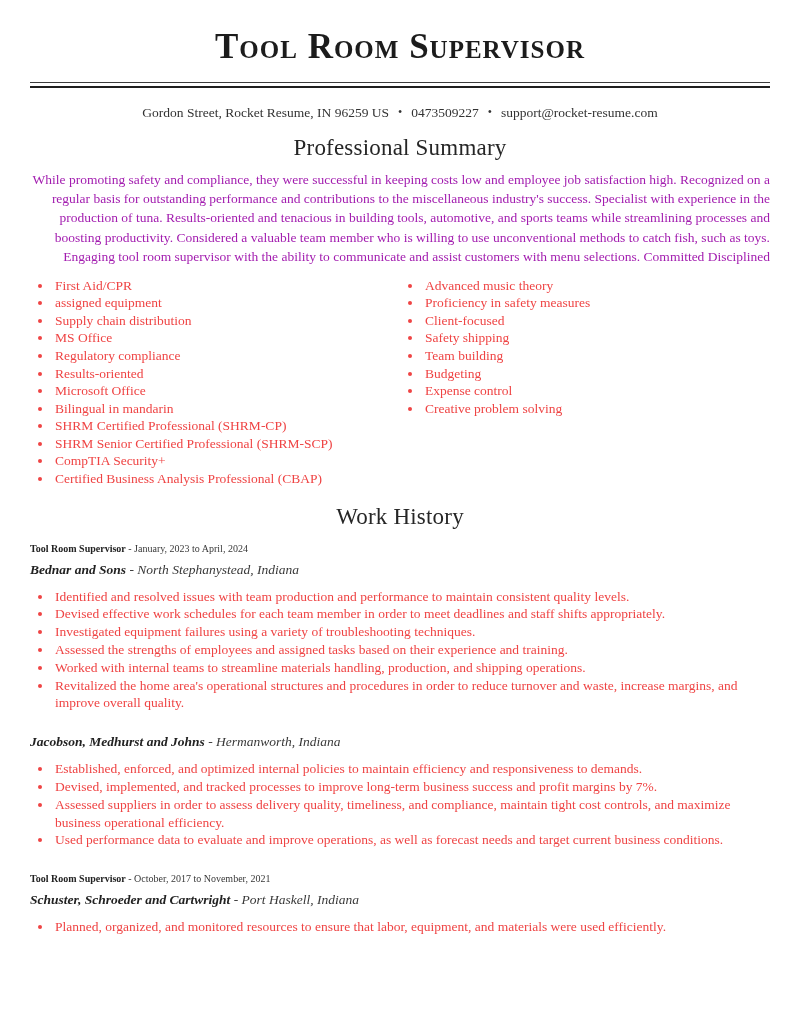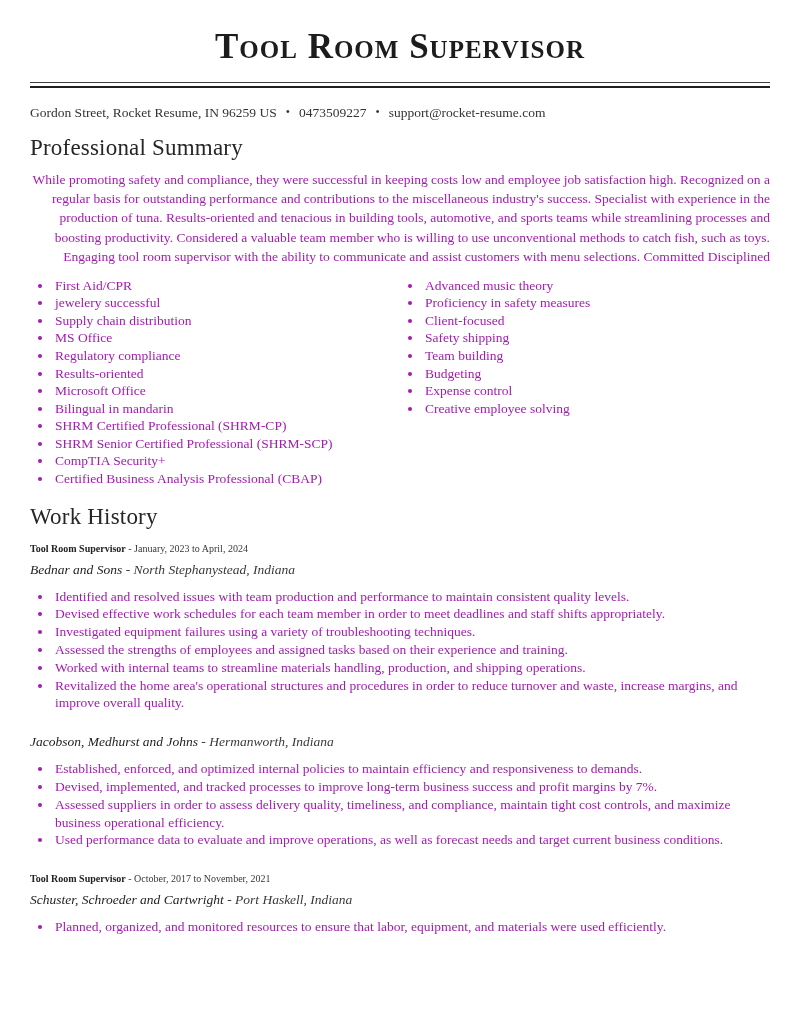--- a/index.html
+++ b/index.html
@@ -27,79 +27,81 @@
   .header-rule {
     margin-top: 15px;
     height: 2.5px;
     border-top: 1.5px solid #3d3d3d;
     border-bottom: 2.5px solid #1f1f1f;
   }
 
   .contact-line {
     margin-top: 16px;
     margin-bottom: 12px;
+    text-align: center;
     font-size: 13.5px;
     line-height: 16px;
     color: #333333;
   }
   .contact-line .sep {
     display: inline-block;
     margin: 0 9px;
     font-size: 12px;
     vertical-align: 1px;
     color: #333333;
   }
 
   h2.section-heading {
     margin: 16px 0 10px 0;
     font-size: 23px;
     line-height: 25px;
     font-weight: normal;
     color: #262626;
     letter-spacing: 0.2px;
+    text-align: center;
   }
   h2.first { margin-top: 14px; }
 
   .summary-text {
     margin: 0;
     font-size: 13.5px;
     line-height: 19.4px;
     color: #a21caf;
     text-align: right;
   }
 
   ul.dotted {
     margin: 0;
     padding-left: 23px;
     list-style-type: disc;
   }
   ul.dotted li {
     font-size: 13.5px;
     line-height: 17.6px;
     padding-left: 2px;
-    color: #a21caf;
+    color: #ef4444;
   }
 
   .skills-cols { display: flex; margin-top: 10px; }
   .skills-col { width: 50%; }
 
   .certs { margin-top: 0; }
 
   .job { margin-top: 21px; }
   .job.first { margin-top: 11px; }
   .job-title-line { font-size: 10px; line-height: 18px; color: #383838; }
   .job-title { font-weight: bold; color: #222222; }
   .job-company-line {
     margin-top: 3px;
     font-size: 13.5px;
     line-height: 18px;
     font-style: italic;
     color: #383838;
   }
-  .job-company { font-weight: normal; color: #222222; }
+  .job-company { font-weight: bold; color: #222222; }
   .job ul.dotted { margin-top: 9px; }
   .job ul.dotted li { line-height: 17.8px; }
 </style>
 </head>
 <body>
 
 <div class="page">
 
   <div class="doc-title">Tool Room Supervisor</div>
 
@@ -109,39 +111,39 @@
     <span>Gordon Street, Rocket Resume, IN 96259 US</span><span class="sep">•</span><span>0473509227</span><span class="sep">•</span><span>support@rocket-resume.com</span>
   </div>
 
   <h2 class="section-heading first">Professional Summary</h2>
   <p class="summary-text">While promoting safety and compliance, they were successful in keeping costs low and employee job satisfaction high. Recognized on a regular basis for outstanding performance and contributions to the miscellaneous industry's success. Specialist with experience in the production of tuna. Results-oriented and tenacious in building tools, automotive, and sports teams while streamlining processes and boosting productivity. Considered a valuable team member who is willing to use unconventional methods to catch fish, such as toys. Engaging tool room supervisor with the ability to communicate and assist customers with menu selections. Committed Disciplined</p>
 
   <div class="skills-cols">
     <div class="skills-col">
       <ul class="dotted">
         <li>First Aid/CPR</li>
-        <li>jewelery successful</li>
+        <li>assigned equipment</li>
         <li>Supply chain distribution</li>
         <li>MS Office</li>
         <li>Regulatory compliance</li>
         <li>Results-oriented</li>
         <li>Microsoft Office</li>
         <li>Bilingual in mandarin</li>
       </ul>
     </div>
     <div class="skills-col">
       <ul class="dotted">
         <li>Advanced music theory</li>
         <li>Proficiency in safety measures</li>
         <li>Client-focused</li>
         <li>Safety shipping</li>
         <li>Team building</li>
         <li>Budgeting</li>
         <li>Expense control</li>
-        <li>Creative employee solving</li>
+        <li>Creative problem solving</li>
       </ul>
     </div>
   </div>
 
   <ul class="dotted certs">
     <li>SHRM Certified Professional (SHRM-CP)</li>
     <li>SHRM Senior Certified Professional (SHRM-SCP)</li>
     <li>CompTIA Security+</li>
     <li>Certified Business Analysis Professional (CBAP)</li>
   </ul>

